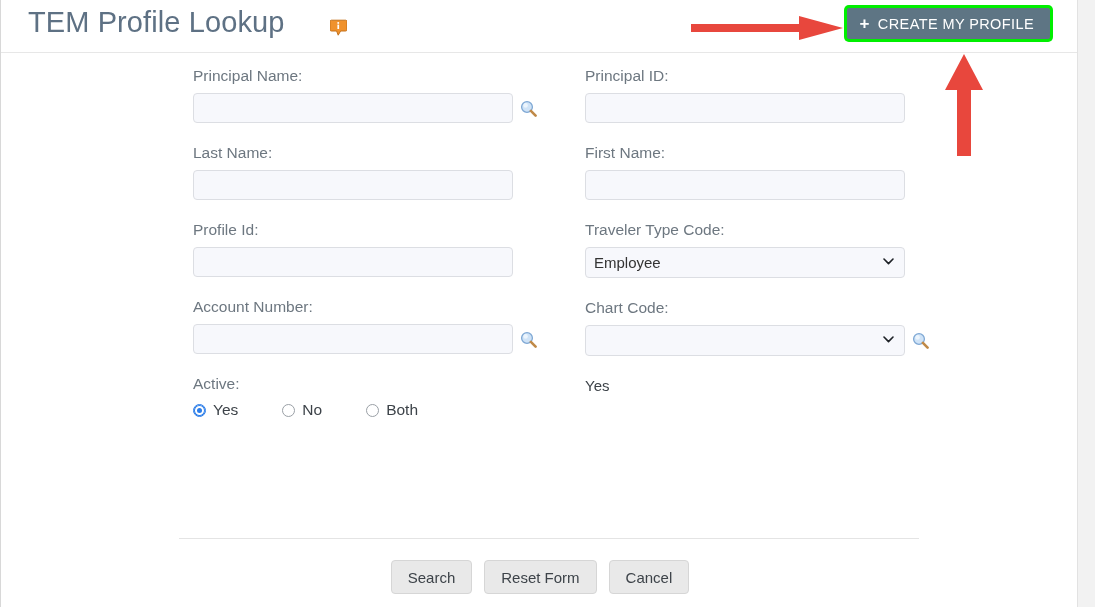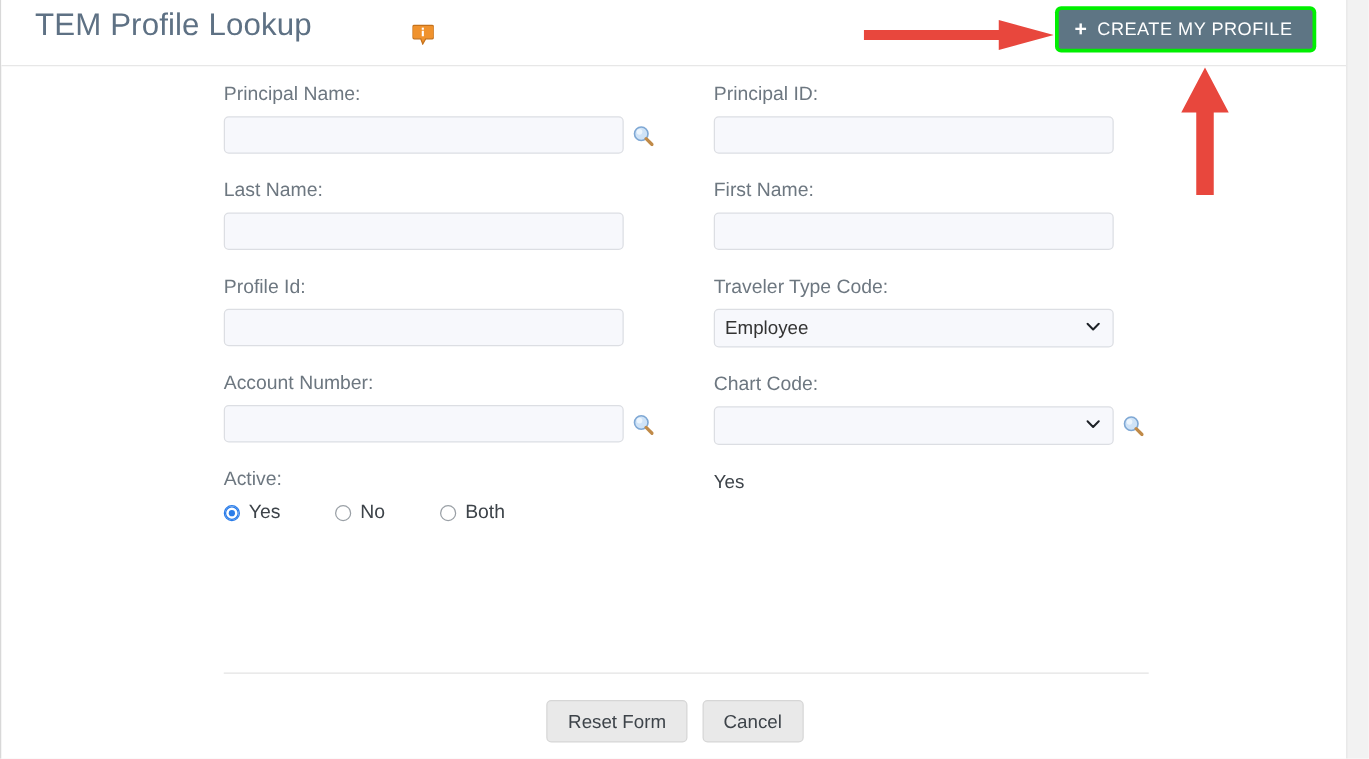--- a/index.html
+++ b/index.html
@@ -28,21 +28,21 @@
   
   #header {
     position: relative;
     height: 52px;
     border-bottom: 1px solid #e7e7e7;
     background: #ffffff;
   }
   #page-title {
     position: absolute;
     left: 27px; top: 6px;
-    font-size: 25px;
+    font-size: 29px;
     font-weight: 300;
     color: #5e7184;
     letter-spacing: 0.1px;
     white-space: nowrap;
   }
   #title-help-icon {
     position: absolute;
     left: 329px; top: 19px;
     width: 17px; height: 17px;
     cursor: pointer;
@@ -72,20 +72,21 @@
     font-size: 17px;
     line-height: 1;
     font-weight: bold;
     margin-top: -1px;
   }
 
   
   #form-body {
     position: relative;
     padding-top: 14px;
+    margin-left: 14px;
   }
   .col {
     position: absolute;
     top: 14px;
   }
   #col-left  { left: 178px; width: 350px; }
   #col-right { left: 570px; width: 350px; }
 
   .field { margin-bottom: 21px; }
   .field-label {
@@ -349,20 +350,21 @@
           </div>
         </div>
         <div class="field">
           <div class="static-value">Yes</div>
         </div>
       </div>
   </div>
 
   <div id="footer-divider"></div>
   <div id="footer-buttons">
+      <button class="form-button">Search</button>
       <button class="form-button">Reset Form</button>
       <button class="form-button">Cancel</button>
     </div>
 
   <div id="arrow-horizontal">
     <svg viewBox="0 0 152 28" width="152" height="28">
       <path d="M0 10 H108 V2 L152 14 L108 26 V18 H0 Z" fill="#e8473d"></path>
     </svg>
   </div>
   <div id="arrow-vertical">

